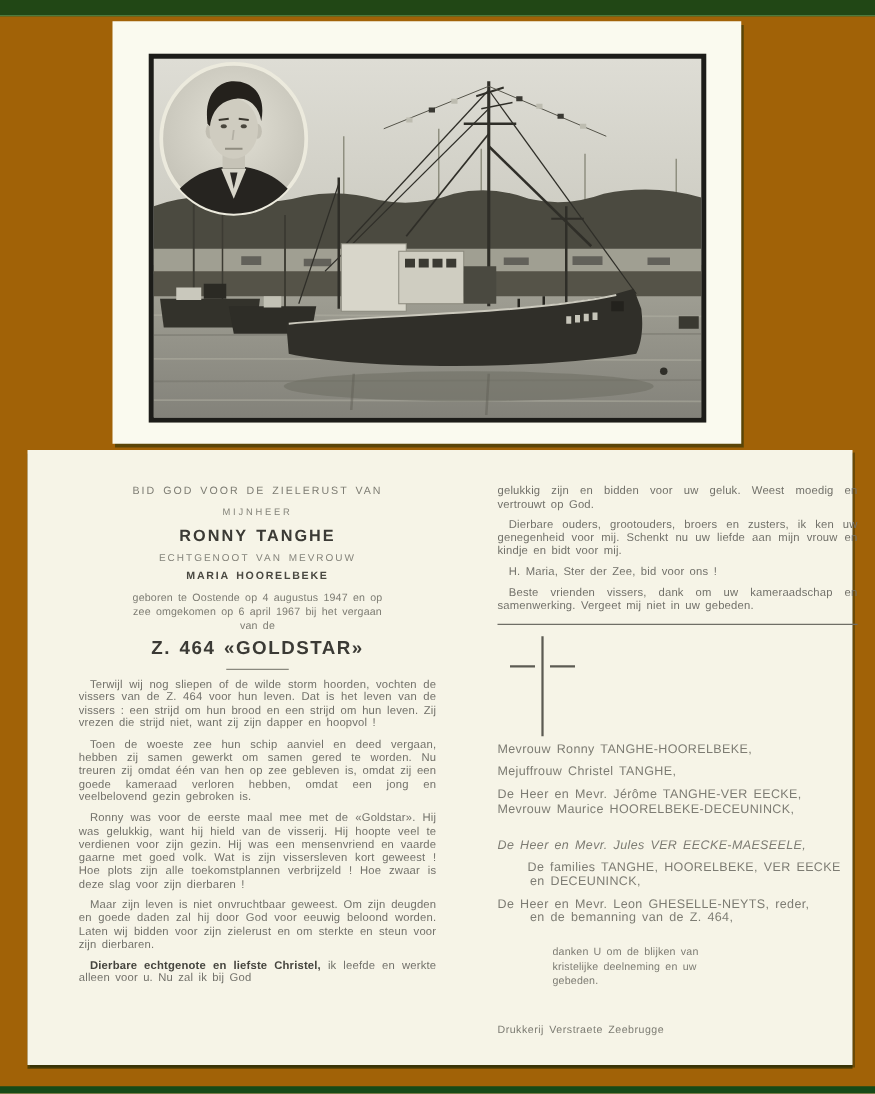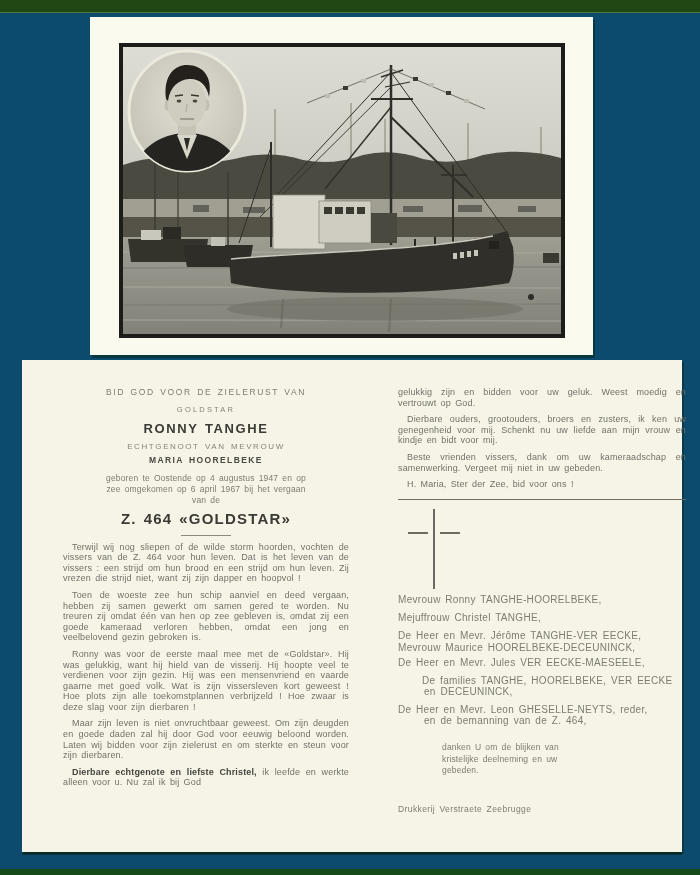--- a/index.html
+++ b/index.html
@@ -1,17 +1,17 @@
 <!DOCTYPE html>
 <html><head>
 <meta charset="utf-8">
 <style>
   html,body{margin:0;padding:0;}
   body{width:700px;height:875px;font-family:"Liberation Sans",sans-serif;}
-  .stage{position:relative;width:700px;height:875px;background:#0c4a6e;overflow:hidden;}
+  .stage{position:relative;width:700px;height:875px;background:#a16207;overflow:hidden;}
   .strip-top{position:absolute;top:0;left:0;width:700px;height:12px;background:#214715;border-bottom:1px solid #4c7a3e;}
   .strip-bottom{position:absolute;bottom:0;left:0;width:700px;height:6px;background:#164a18;}
 
   
   .photo-mat{position:absolute;left:90px;top:17px;width:503px;height:338px;background:#fafaef;box-shadow:2px 3px 0 rgba(5,35,8,.45);}
   .photo-frame{position:absolute;left:29px;top:26px;width:438px;height:287px;border:4px solid #1c1c19;background:#cfcec4;}
   .photo-frame svg{display:block;}
 
   
   .text-card{position:absolute;left:22px;top:360px;width:660px;height:492px;background:#f6f4e7;box-shadow:0 3px 0 rgba(5,30,6,.5), 2px 2px 0 rgba(5,30,6,.35);}
@@ -32,21 +32,21 @@
   p.body{margin:6px 0 0 0;text-align:justify;text-indent:9px;}
   p.noindent{text-indent:0;}
   p.nojust{text-align:left;}
   .lead{font-weight:bold;color:#45443e;}
   .divider-full{border-top:1.8px solid #6f6e66;margin-top:9px;}
   .cross-wrap{height:92px;position:relative;}
   .cross-wrap svg{position:absolute;left:8px;top:7px;}
   .names{font-size:10px;color:#7d7c73;letter-spacing:.3px;}
   .names div{line-height:11px;}
   .nm0{margin-top:2px;}.nm1{margin-top:7px;}.nm2{margin-top:7px;}
-  .nm3{margin-top:1.5px;}.nm4{margin-top:4px;}.nm5{margin-top:7px;padding-left:24px;}
+  .nm3{margin-top:1.5px;}.nm4{margin-top:18px;font-style:italic;}.nm5{margin-top:7px;padding-left:24px;}
   .nm7{margin-top:7px;}
   .nindent{padding-left:26px;}
   .thanks{margin-left:44px;width:176px;margin-top:16px;font-size:8.5px;line-height:11.5px;color:#7d7c73;}
   .printer{margin-top:27px;font-size:8.5px;color:#7d7c73;letter-spacing:.4px;}
 </style>
 </head>
 <body>
 
 <div class="stage">
   <div class="strip-top"></div>
@@ -198,43 +198,43 @@
           </g>
         </g>
       </svg>
     </div>
   </div>
 
   <div class="text-card">
 
     <div class="col col-left">
       <div class="c pray">BID GOD VOOR DE ZIELERUST VAN</div>
-      <div class="c mister">GOLDSTAR</div>
+      <div class="c mister">MIJNHEER</div>
       <div class="c dname">RONNY TANGHE</div>
       <div class="c spouse">ECHTGENOOT VAN MEVROUW</div>
       <div class="c spousename">MARIA HOORELBEKE</div>
       <div class="c life">
         <div>geboren te Oostende op 4 augustus 1947 en op</div>
         <div>zee omgekomen op 6 april 1967 bij het vergaan</div>
         <div>van de</div>
       </div>
       <div class="c ship">Z. 464 «GOLDSTAR»</div>
       <div class="divider-sm"></div>
       <p class="body">Terwijl wij nog sliepen of de wilde storm hoorden, vochten de vissers van de Z. 464 voor hun leven. Dat is het leven van de vissers : een strijd om hun brood en een strijd om hun leven. Zij vrezen die strijd niet, want zij zijn dapper en hoopvol !</p>
       <p class="body">Toen de woeste zee hun schip aanviel en deed vergaan, hebben zij samen gewerkt om samen gered te worden. Nu treuren zij omdat één van hen op zee gebleven is, omdat zij een goede kameraad verloren hebben, omdat een jong en veelbelovend gezin gebroken is.</p>
       <p class="body">Ronny was voor de eerste maal mee met de «Goldstar». Hij was gelukkig, want hij hield van de visserij. Hij hoopte veel te verdienen voor zijn gezin. Hij was een mensenvriend en vaarde gaarne met goed volk. Wat is zijn vissersleven kort geweest ! Hoe plots zijn alle toekomstplannen verbrijzeld ! Hoe zwaar is deze slag voor zijn dierbaren !</p>
       <p class="body">Maar zijn leven is niet onvruchtbaar geweest. Om zijn deugden en goede daden zal hij door God voor eeuwig beloond worden. Laten wij bidden voor zijn zielerust en om sterkte en steun voor zijn dierbaren.</p>
       <p class="body"><span class="lead">Dierbare echtgenote en liefste Christel,</span><span> ik leefde en werkte alleen voor u. Nu zal ik bij God</span></p>
     </div>
 
     <div class="col col-right">
       <p class="body noindent" style="margin-top:0;">gelukkig zijn en bidden voor uw geluk. Weest moedig en vertrouwt op God.</p>
       <p class="body">Dierbare ouders, grootouders, broers en zusters, ik ken uw genegenheid voor mij. Schenkt nu uw liefde aan mijn vrouw en kindje en bidt voor mij.</p>
+      <p class="body nojust">H. Maria, Ster der Zee, bid voor ons !</p>
       <p class="body">Beste vrienden vissers, dank om uw kameraadschap en samenwerking. Vergeet mij niet in uw gebeden.</p>
-      <p class="body nojust">H. Maria, Ster der Zee, bid voor ons !</p>
       <div class="divider-full"></div>
       <div class="cross-wrap">
         <svg width="70" height="84" viewBox="0 0 70 84">
           <line x1="28" y1="2" x2="28" y2="82" stroke="#5c5b53" stroke-width="1.8"></line>
           <line x1="2" y1="26" x2="22" y2="26" stroke="#5c5b53" stroke-width="1.8"></line>
           <line x1="34" y1="26" x2="54" y2="26" stroke="#5c5b53" stroke-width="1.8"></line>
         </svg>
       </div>
       <div class="names">
         <div class="nm0">Mevrouw Ronny TANGHE-HOORELBEKE,</div>

